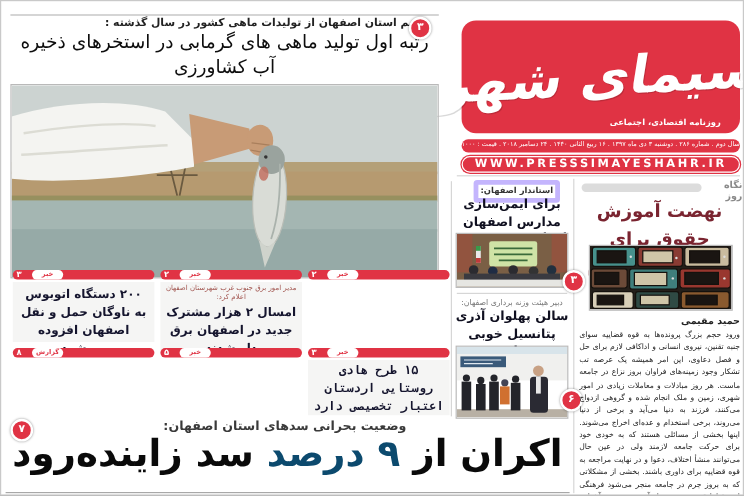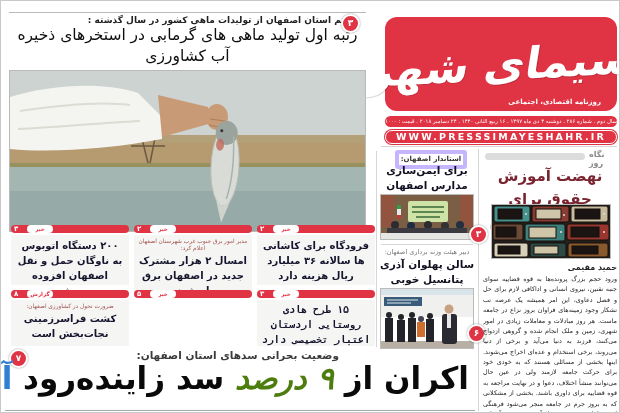--- a/index.html
+++ b/index.html
@@ -49,21 +49,21 @@
   .hairline{background:#d6d6d6;}
   
   .op-label{font-size:8px;font-weight:bold;color:#8a8a8a;}
   .op-pill{background:#dcdcdc;border-radius:4px;height:7px;}
   .op-headline{font-size:15px;font-weight:bold;color:#7a2430;text-align:center;line-height:1.5;}
   .op-author{font-size:8px;font-weight:bold;color:#222;text-align:right;}
   .op-body{font-size:6.4px;color:#232323;text-align:justify;line-height:1.62;overflow:hidden;}
   
   .bt-kicker{font-size:10.5px;font-weight:bold;color:#3a3a3a;}
   .bt-headline{font-size:31px;font-weight:900;color:#0a0a0a;text-align:right;white-space:nowrap;letter-spacing:-.5px;}
-  .bt-red{color:#4d7c0f;font-style:italic;}
+  .bt-red{color:#0c4a6e;}
   .bt-blue{color:#2f7fd4;}
   :root{--red:#e03344;}
 </style>
 </head>
 <body>
 
 <div class="page">
 
   <div class="abs logo-box">
     <div class="logo-title">سیمای شهر</div>
@@ -100,23 +100,20 @@
       </svg>
     </div>
   </div>
   <div class="abs badge" style="left:340px;top:13px;">۳</div>
 
   <div class="abs nbox" style="left:256px;top:224px;">
     <div class="nbar">
       <span class="tab">خبر</span>
       <span class="pg">۲</span>
     </div>
-    <div class="nbody" style="height:44px;">
-      <div class="nheadline">فرودگاه برای کاشانی ها سالانه ۳۶ میلیارد ریال هزینه دارد</div>
-    </div>
   </div>
   <div class="abs nbox" style="left:133px;top:224px;">
     <div class="nbar">
       <span class="tab">خبر</span>
       <span class="pg">۲</span>
     </div>
     <div class="nbody" style="height:52px;">
       <div class="nkicker">مدیر امور برق جنوب غرب شهرستان اصفهان اعلام کرد:</div>
       <div class="nheadline">امسال ۲ هزار مشترک جدید در اصفهان برق دار شدند</div>
     </div>
@@ -143,24 +140,20 @@
   <div class="abs nbox" style="left:133px;top:289px;">
     <div class="nbar">
       <span class="tab">خبر</span>
       <span class="pg">۵</span>
     </div>
   </div>
   <div class="abs nbox" style="left:10px;top:289px;">
     <div class="nbar">
       <span class="tab">گزارش</span>
       <span class="pg">۸</span>
-    </div>
-    <div class="nbody" style="height:40px;">
-      <div class="nkicker">ضرورت تحول در کشاورزی اصفهان:</div>
-      <div class="nheadline">کشت فراسرزمینی نجات‌بخش است</div>
     </div>
   </div>
 
   <div class="abs hairline" style="left:375px;top:150px;width:1px;height:196px;"></div>
   <div class="abs hairline" style="left:477px;top:148px;width:1px;height:262px;"></div>
   <div class="abs hairline" style="left:380px;top:145px;width:236px;height:1px;"></div>
   <div class="abs hairline" style="left:380px;top:243px;width:92px;height:1px;"></div>
   <div class="abs" style="left:4px;top:409px;width:470px;height:1px;background:#a8a8a8;"></div>
 
   <div class="abs mc-kickerbox">استاندار اصفهان:</div>
@@ -208,21 +201,21 @@
       <circle cx="40" cy="30" r="3" fill="#445"></circle>
         <rect x="36" y="33" width="8" height="15" fill="#d07030"></rect>
       <circle cx="68" cy="20" r="4.5" fill="#c8a184"></circle>
       <rect x="61" y="25" width="15" height="30" rx="3" fill="#2a2a33"></rect>
       <rect x="66" y="25" width="4" height="14" fill="#e8e8e8"></rect>
     </svg>
   </div>
   <div class="abs badge" style="left:466px;top:323px;">۶</div>
 
   <div class="abs op-pill" style="left:484px;top:152px;width:100px;"></div>
-  <div class="abs op-label" style="left:588px;top:149px;width:30px;text-align:left;">نگاه روز</div>
+  <div class="abs op-label" style="left:588px;top:149px;width:30px;text-align:right;">نگاه روز</div>
   <div class="abs op-headline" style="left:482px;top:164px;width:134px;">نهضت آموزش حقوق برای پیشگیری از جرم</div>
   <div class="abs photo" style="left:490px;top:203px;width:120px;height:55px;">
     <svg width="118" height="53" viewBox="0 0 118 53">
       <rect x="0" y="0" width="118" height="53" fill="#241f1a"></rect>
       <g stroke="#15110d" stroke-width="1">
         <rect x="2" y="1" width="36" height="16" rx="2" fill="#47918c"></rect>
         <rect x="6" y="4" width="24" height="10" fill="#1a1512"></rect>
         <rect x="40" y="1" width="37" height="16" rx="2" fill="#8a3b33"></rect>
         <rect x="44" y="4" width="25" height="10" fill="#cfc5a8"></rect>
         <rect x="79" y="1" width="37" height="16" rx="2" fill="#c9bb9e"></rect>

